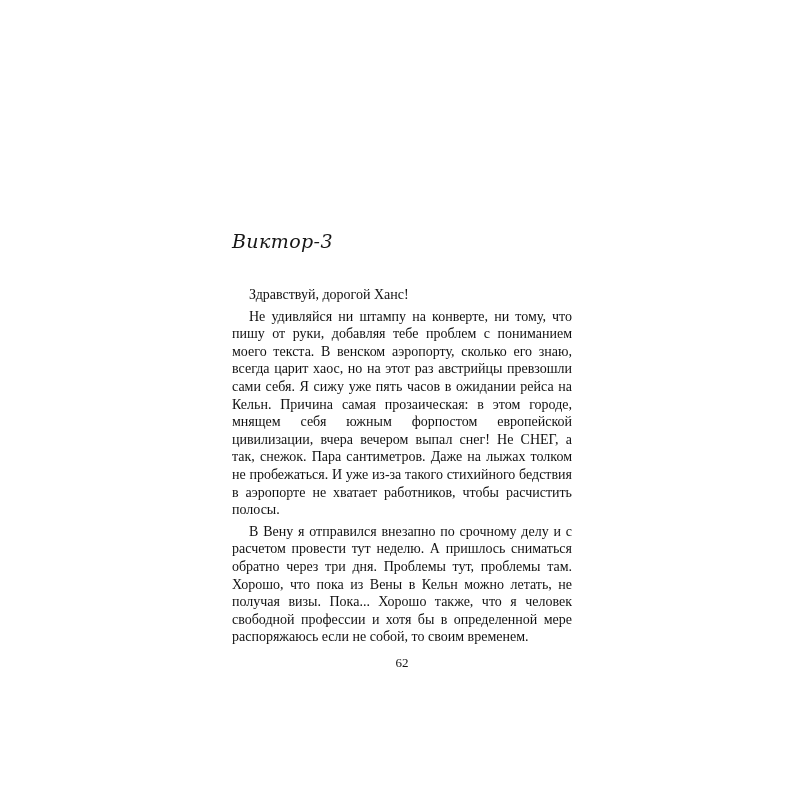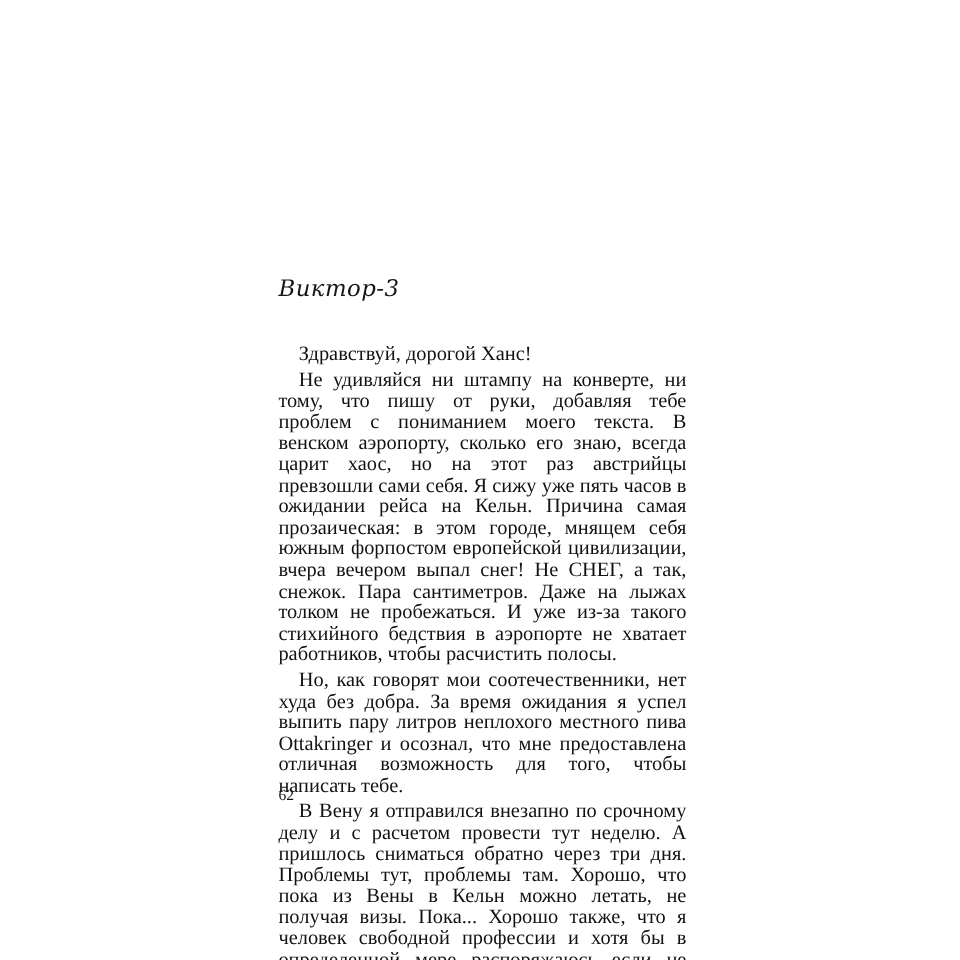--- a/index.html
+++ b/index.html
@@ -30,53 +30,53 @@
     font-style: italic;
     font-size: 19px;
     color: #161616;
     letter-spacing: 0.4px;
     margin: 0 0 34px 0;
     font-weight: 400;
     white-space: nowrap;
   }
   .para {
     font-family: "Liberation Serif", serif;
-    font-size: 17px;
+    font-size: 14px;
     line-height: 17.6px;
     color: #111111;
     margin: 0;
     text-align: justify;
     text-indent: 17px;
     hyphens: none;
   }
   .para + .para {
     margin-top: 4px;
   }
   .page-number {
     position: absolute;
     left: 232px;
     top: 655px;
     width: 340px;
+    text-align: center;
     font-family: "Liberation Serif", serif;
     font-size: 13px;
     color: #111111;
   }
 </style>
 </head>
 <body>
 
 <div class="page">
 
   <div class="page-body">
     <h1 class="chapter-title">Виктор-3</h1>
 
     <p class="para">Здравствуй, дорогой Ханс!</p>
 
     <p class="para">Не удивляйся ни штампу на конверте, ни тому, что пишу от руки, добавляя тебе проблем с пониманием моего текста. В венском аэропорту, сколько его знаю, всегда царит хаос, но на этот раз австрийцы превзошли сами себя. Я сижу уже пять часов в ожидании рейса на Кельн. Причина самая прозаическая: в этом городе, мнящем себя южным форпостом европейской цивилизации, вчера вечером выпал снег! Не СНЕГ, а так, снежок. Пара сантиметров. Даже на лыжах толком не пробежаться. И уже из-за такого стихийного бедствия в аэропорте не хватает работников, чтобы расчистить полосы.</p>
 
-    <p class="para">Но, как говорят мои соотечественники, нет худа без добра. За время ожидания я успел выпить пару литров неплохого местного пива Ottakringer и осознал, что мне предоставлена отличная возможность для того, чтобы написать тебе.</p>
 
     <p class="para">В Вену я отправился внезапно по срочному делу и с расчетом провести тут неделю. А пришлось сниматься обратно через три дня. Проблемы тут, проблемы там. Хорошо, что пока из Вены в Кельн можно летать, не получая визы. Пока... Хорошо также, что я человек свободной профессии и хотя бы в определенной мере распоряжаюсь если не собой, то своим временем.</p>
   </div>
 
   <div class="page-number">62</div>
 
 </div>
 
 </body></html>

